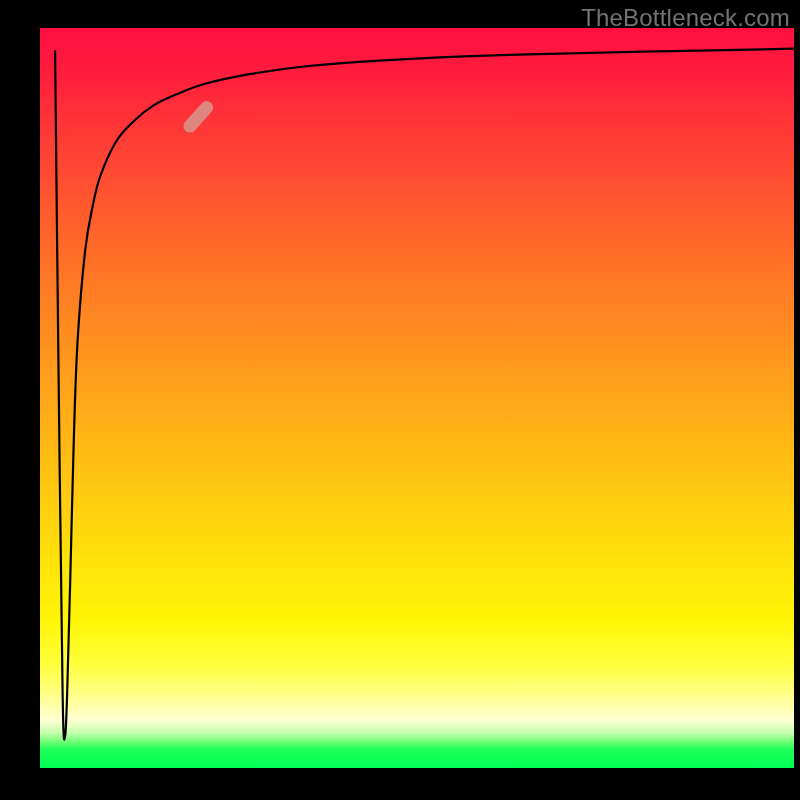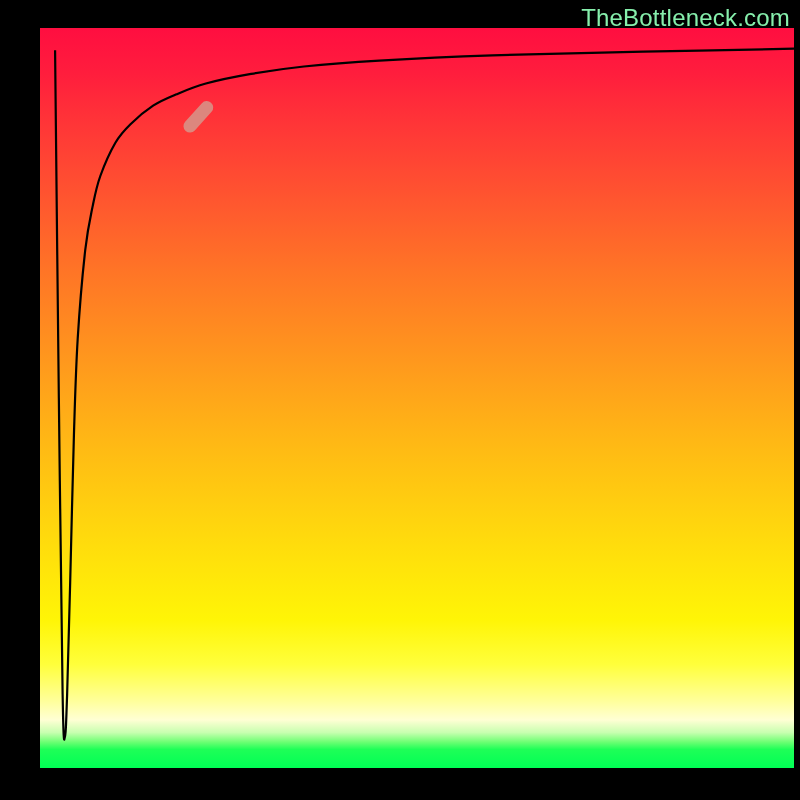--- a/index.html
+++ b/index.html
@@ -14,21 +14,21 @@
   .frame {
     position: relative;
     width: 800px;
     height: 800px;
     background: #000;
   }
   .watermark {
     position: absolute;
     top: 4px;
     right: 10px;
-    color: #86efac;
+    color: #737373;
     font-size: 24px;
     font-weight: 400;
     letter-spacing: 0.2px;
     z-index: 10;
   }
   .plot-area {
     position: absolute;
     left: 40px;
     top: 28px;
     width: 754px;

